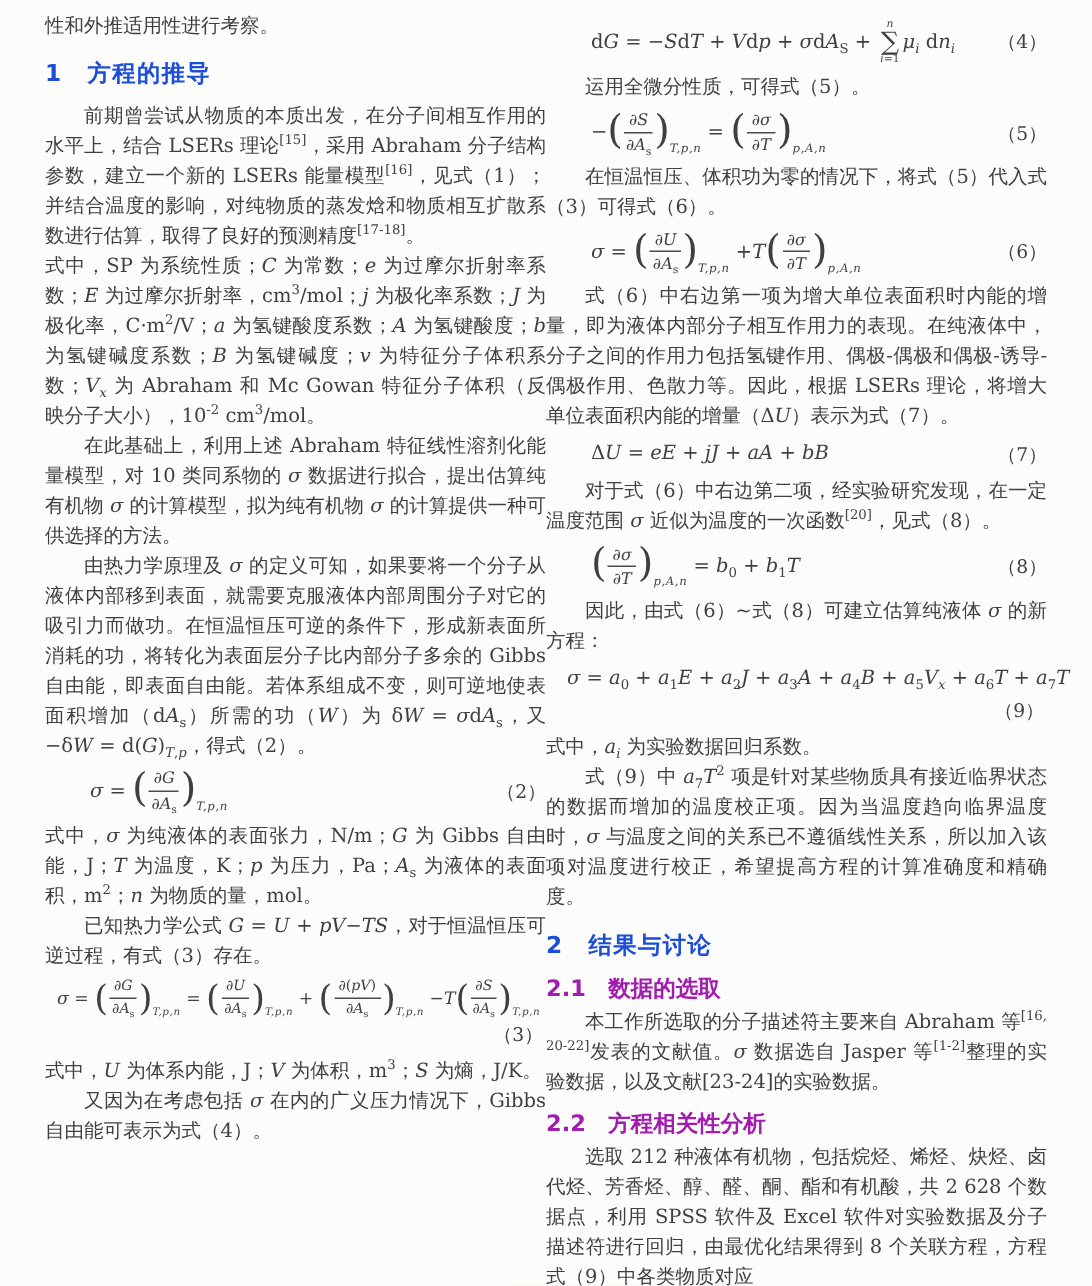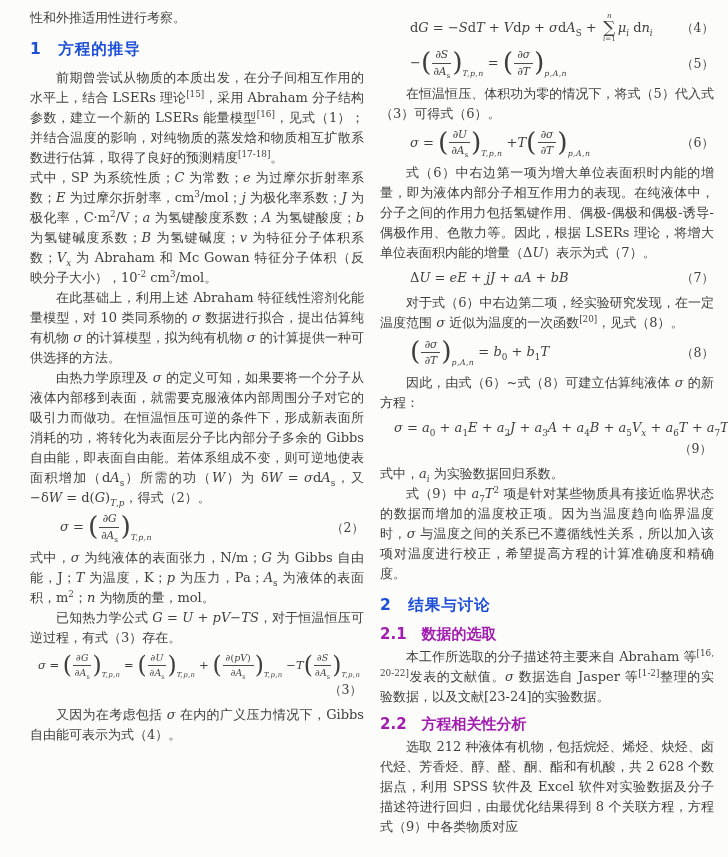--- a/index.html
+++ b/index.html
@@ -6,21 +6,21 @@
   body{
     background:#e9e9e9;
     font-family:"DejaVu Serif","Liberation Serif",serif;
   }
   .page{
     position:relative;
     width:728px;height:857px;
     box-sizing:border-box;
     background:#fcfcfb;
     color:#3f3f3f;
-    display:flex;gap:16px;
+    display:flex;
     padding:8px 14px 0 30px;
     overflow:hidden;
     font-size:13px;line-height:20px;
   }
   .col{flex:0 0 334px;width:334px;}
   p.para{margin:0;text-align:justify;}
   p.ind{text-indent:2em;}
   h2.h1{
     font-size:15.5px;font-weight:bold;color:#1d4ed8;
     margin:11px 0 9px;letter-spacing:1px;
@@ -92,31 +92,33 @@
           </span><span class="bp">)</span><sub class="ps">T,p,n</sub> = <span class="bp">(</span><span class="fr">
             <span class="nu">∂<i>U</i></span>
             <span class="de">∂<i>A</i><sub>s</sub></span>
           </span><span class="bp">)</span><sub class="ps">T,p,n</sub> + <span class="bp">(</span><span class="fr">
             <span class="nu">∂(<i>pV</i>)</span>
             <span class="de">∂<i>A</i><sub>s</sub></span>
           </span><span class="bp">)</span><sub class="ps">T,p,n</sub> −<i>T</i><span class="bp">(</span><span class="fr">
             <span class="nu">∂<i>S</i></span>
             <span class="de">∂<i>A</i><sub>s</sub></span>
           </span><span class="bp">)</span><sub class="ps">T,p,n</sub></span><span class="enum">（3）</span></div>
+      <p class="para">式中，<i>U</i> 为体系内能，J；<i>V</i> 为体积，m<sup>3</sup>；<i>S</i> 为熵，J/K。</p>
       <p class="para ind">又因为在考虑包括 <i>σ</i> 在内的广义压力情况下，Gibbs 自由能可表示为式（4）。</p>
     </div>
   <div class="col" id="col-right">
       <div class="eq">
         <span class="ebody">d<i>G</i> = −<i>S</i>d<i>T</i> + <i>V</i>d<i>p</i> + <i>σ</i>d<i>A</i><sub>S</sub> + <span class="sum">
             <span class="lim"><i>n</i></span>
             <span class="sig">∑</span>
             <span class="lim"><i>i</i>=1</span>
           </span><i>μ<sub>i</sub></i> d<i>n<sub>i</sub></i></span>
         <span class="enum">（4）</span>
       </div>
+      <p class="para ind">运用全微分性质，可得式（5）。</p>
       <div class="eq">
         <span class="ebody">−<span class="bp">(</span><span class="fr">
             <span class="nu">∂<i>S</i></span>
             <span class="de">∂<i>A</i><sub>s</sub></span>
           </span><span class="bp">)</span><sub class="ps">T,p,n</sub> = <span class="bp">(</span><span class="fr">
             <span class="nu">∂<i>σ</i></span>
             <span class="de">∂<i>T</i></span>
           </span><span class="bp">)</span><sub class="ps">p,A,n</sub></span>
         <span class="enum">（5）</span>
       </div>

